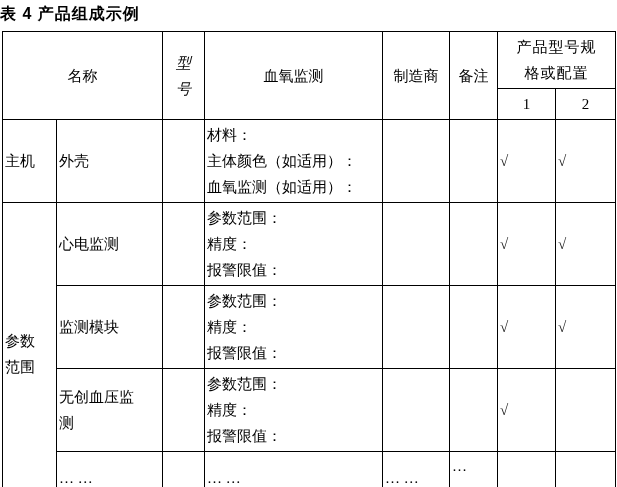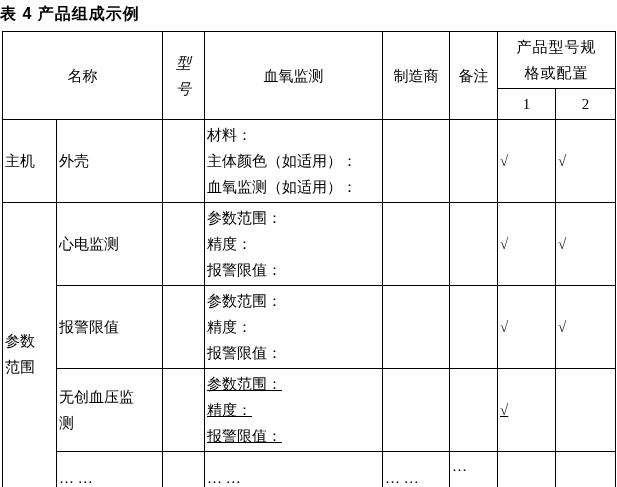--- a/index.html
+++ b/index.html
@@ -32,21 +32,21 @@
     vertical-align:middle;
     padding:2px;
     line-height:26px;
     overflow:hidden;
   }
   tr.hdrA{height:56px;}
   tr.hdrB{height:24px;}
   tr.r1{height:82px;}
   tr.r2{height:78px;}
   tr.r3{height:77px;}
-  tr.r4{height:78px;text-decoration:underline;}
+  tr.r4{height:78px;}
   tr.r5{height:50px;}
   .spec-cell{
     text-align:left;
     padding:4px 4px 4px 8px;
     white-space:pre-line;
   }
   .wrap{display:inline-block;vertical-align:middle;}
   .w-model{width:17px;font-style:italic;}          
   .w-group{width:33px;}          
   .w-name5{width:78px;}          
@@ -107,21 +107,21 @@
       <td class="spec-cell">参数范围：
 精度：
 报警限值：</td>
       <td></td>
       <td></td>
       <td class="check-cell">√</td>
       <td class="check-cell">√</td>
     </tr>
 
     <tr class="r3">
-      <td>报警限值</td>
+      <td>监测模块</td>
       <td></td>
       <td class="spec-cell">参数范围：
 精度：
 报警限值：</td>
       <td></td>
       <td></td>
       <td class="check-cell">√</td>
       <td class="check-cell">√</td>
     </tr>
 

